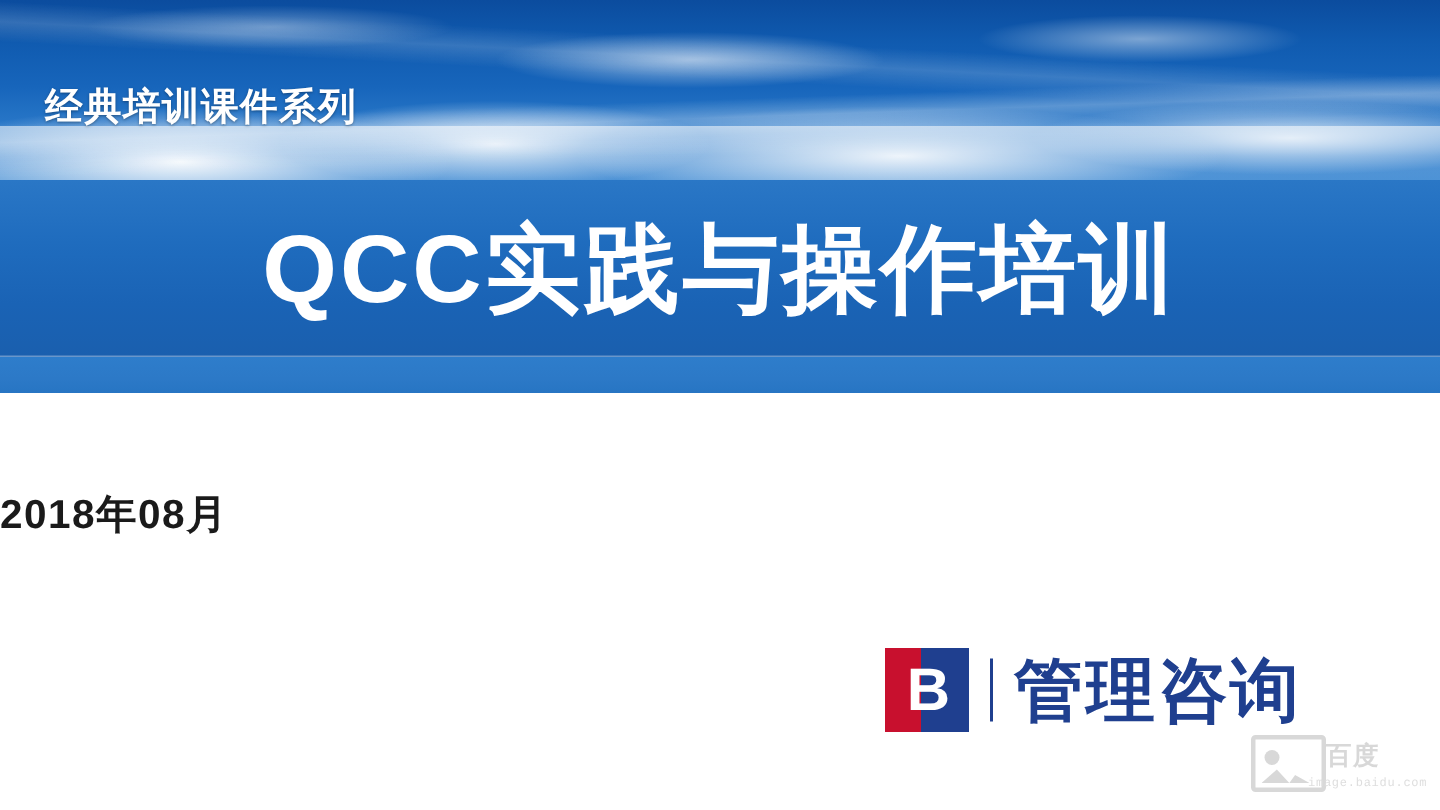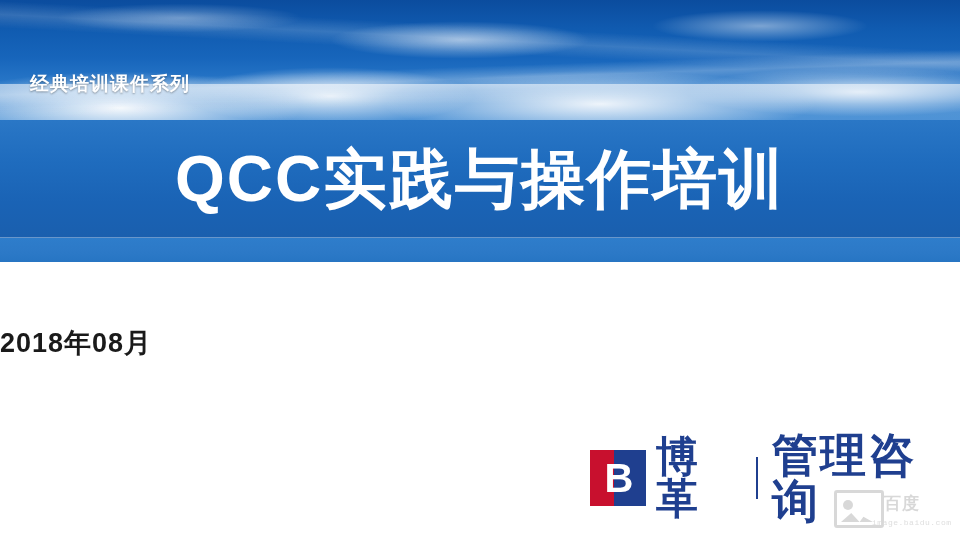--- a/index.html
+++ b/index.html
@@ -46,22 +46,22 @@
   .sky-bottom-glow {
     position: absolute;
     left: 0; top: 84px;
     width: 960px; height: 36px;
     background: linear-gradient(180deg, rgba(255,255,255,0.55) 0%, rgba(255,255,255,0.12) 55%, rgba(255,255,255,0.0) 100%);
   }
 
   .eyebrow {
     position: absolute;
     left: 30px;
-    top: 71px;
-    font-size: 19px;
+    top: 54px;
+    font-size: 25px;
     font-weight: bold;
     color: #ffffff;
     letter-spacing: 1px;
     text-shadow: 0 1px 2px rgba(0,0,0,0.35);
     z-index: 5;
   }
 
   
   .title-band {
     position: absolute;
@@ -265,21 +265,20 @@
 
   <div class="body-area"></div>
   <div class="date-line">2018年08月</div>
 
   <div class="logo">
     <div class="logo-mark">
       <div class="mark-red"></div>
       <div class="mark-blue"></div>
       <div class="mark-glyph">B</div>
     </div>
-    <div class="logo-cn">博革</div>
     <div class="logo-div"></div>
     <div class="logo-sub">管理咨询</div>
   </div>
 
   <div class="watermark">
     <div class="wm-box"></div>
     <div class="wm-text">百度</div>
     <div class="wm-sub">image.baidu.com</div>
   </div>
 

